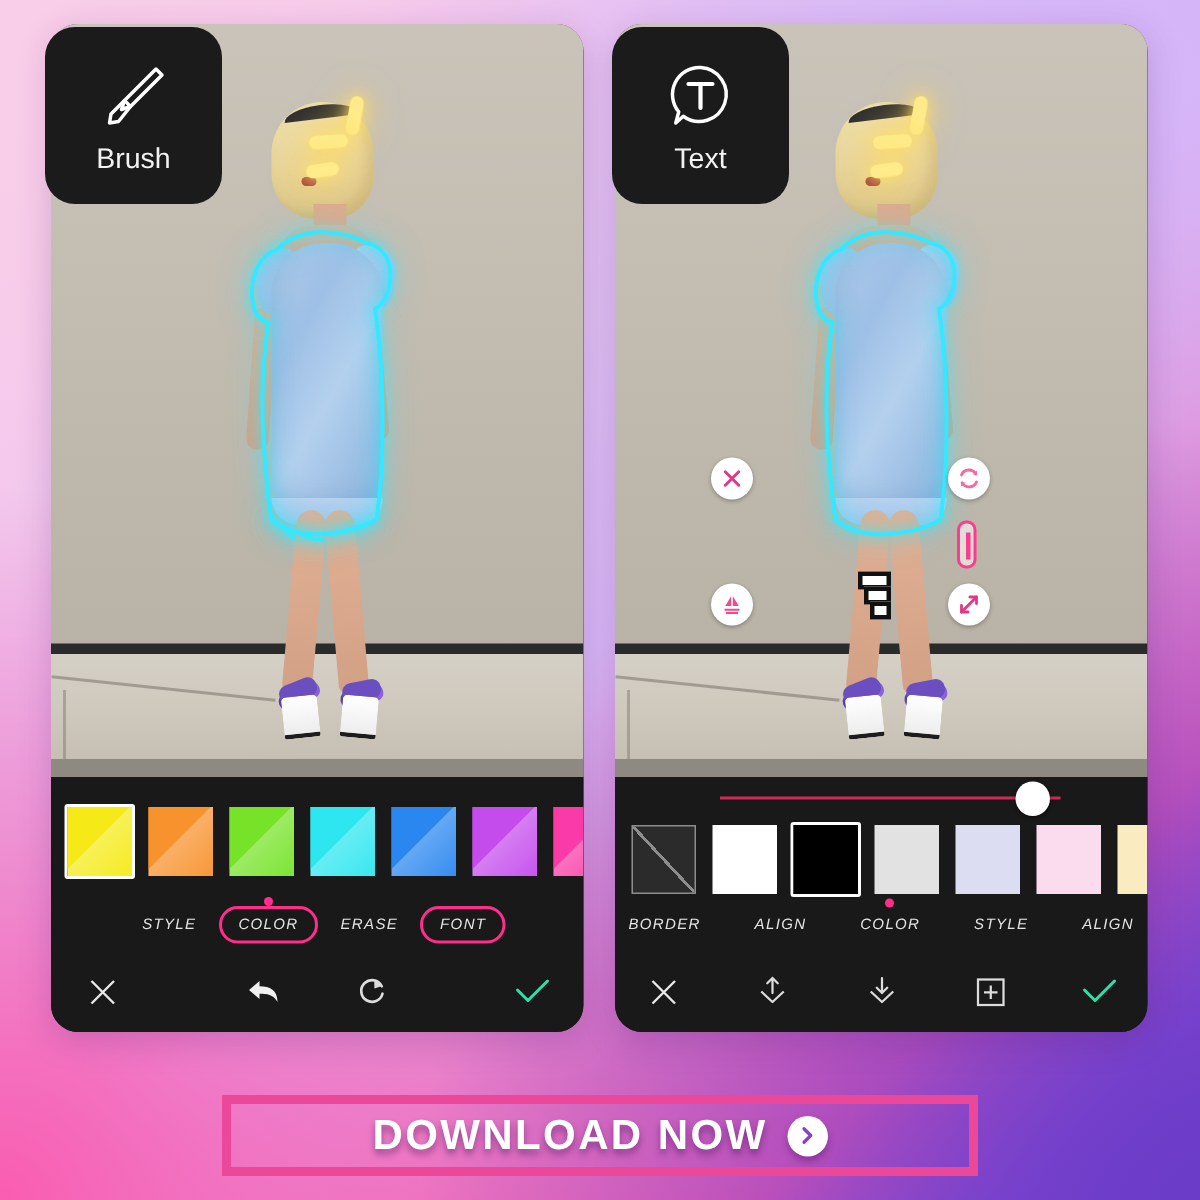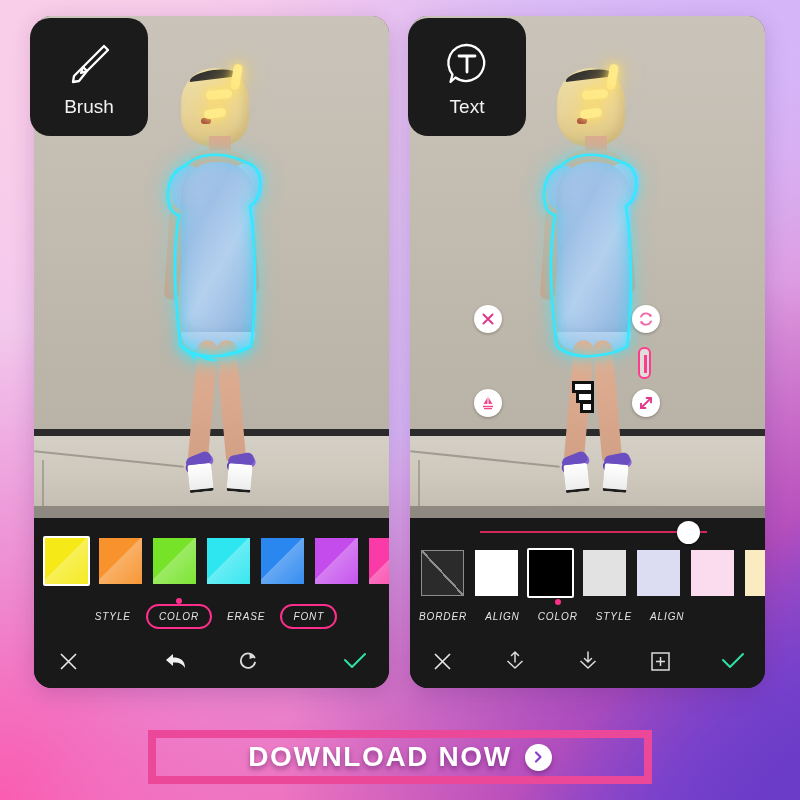--- a/index.html
+++ b/index.html
@@ -186,21 +186,21 @@
     width:47px; height:50px; flex:0 0 47px; border-radius:2px;
     border:2px solid transparent;
   }
   .swatch.sel{ border-color:#ffffff; }
   .swatch .fill{ width:100%; height:100%; }
 
   .tool-row{
     position:absolute; left:0; right:0; bottom:52px; height:40px;
     display:flex; align-items:center; justify-content:center;
   }
-  .tool-row.right-deck{ justify-content:flex-start; }
+  .tool-row.right-deck{ justify-content:space-between; }
   .tool{
     position:relative; color:#e4e4e4; font-size:10px; letter-spacing:.9px;
     padding:6px 9px; white-space:nowrap;font-style:italic;
   }
   .tool.ringed{
     border:2.5px solid #ff2e8b; border-radius:16px; padding:5px 11px;
   }
   .tool.ringed.dot:after, .tool.dotted:after{
     content:""; position:absolute; left:50%; top:-8px; margin-left:-3px;
     width:6px; height:6px; border-radius:50%; background:#ff2e8b;
@@ -272,21 +272,21 @@
     position:absolute; left:166px; top:44px; width:13px; height:32px;
     border:2px solid #ff3b8d; border-radius:6px; background:rgba(255,255,255,.55);
   }
   .cursor-bar:after{
     content:""; position:absolute; left:4px; top:6px; width:3px; height:18px; background:#ff3b8d;
   }
 
   
   .cta{
     position:absolute; left:148px; top:730px; width:504px; height:54px;
-    border:8px solid #ec4899; display:flex; align-items:center; justify-content:center;
+    border:6px solid #ec4899; display:flex; align-items:center; justify-content:center;
     gap:13px; z-index:7;
   }
   .cta .label{
     color:#fff; font-size:28px; font-weight:bold; letter-spacing:1.6px;
     text-shadow:0 3px 5px rgba(60,10,80,.45);
   }
   .cta .arrow-circ{
     width:27px; height:27px; border-radius:50%; background:#fff;
     display:flex; align-items:center; justify-content:center;
     box-shadow:0 3px 5px rgba(60,10,80,.35);

